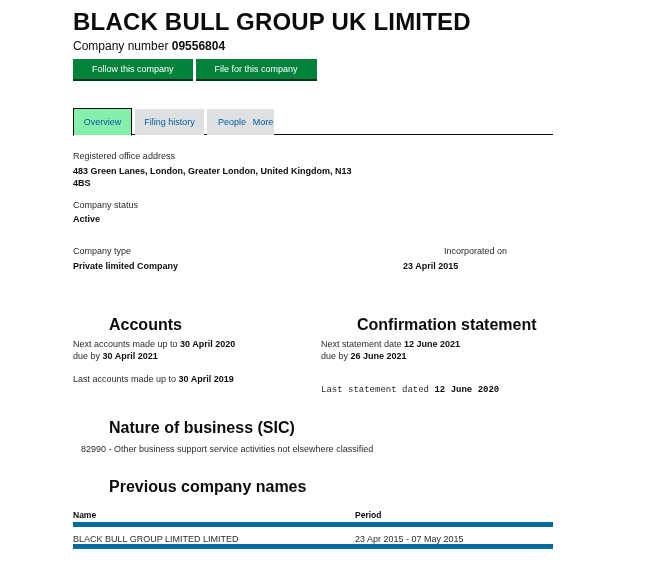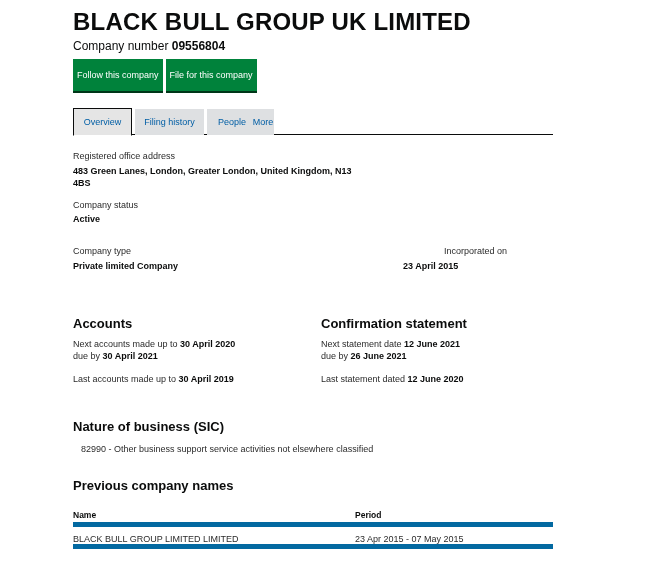--- a/index.html
+++ b/index.html
@@ -10,43 +10,43 @@
     position: absolute; left: 73px; top: 8px;
     font-size: 24px; font-weight: bold; letter-spacing: 0.2px; color: #0b0c0c;
   }
   .company-number {
     position: absolute; left: 73px; top: 39px; font-size: 12px; color: #0b0c0c;
   }
   .company-number .num { font-weight: bold; }
 
   .btn-row { position: absolute; left: 73px; top: 59px; display: flex; gap: 3px; }
   .btn {
-    background: #00823b; color: #ffffff; font-size: 9px; height: 32px;
-    padding: 0 4px; display: flex; align-items: center; border: none;
+    background: #00823b; color: #ffffff; font-size: 9px; height: 20px;
+    padding: 0 19px; display: flex; align-items: center; border: none;
     box-shadow: 0 2px 0 #003618; cursor: pointer;
     font-family: "Liberation Sans", sans-serif;
   }
 
   .tabs {
     position: absolute; left: 73px; top: 108px; width: 480px; height: 27px;
     border-bottom: 1px solid #0b0c0c;
   }
   .tab {
     position: absolute; top: 1px; height: 26px; font-size: 9px; color: #005ea5;
     background: #dee0e2; display: flex; align-items: center; justify-content: center;
     cursor: pointer;
   }
   .tab.active {
-    top: 0; height: 28px; background: #e5e5e5; color: #005ea5;
+    top: 0; height: 28px; background: #86efac; color: #005ea5;
     border: 1px solid #0b0c0c; border-bottom: 1px solid #ffffff;
   }
 
   .label { position: absolute; font-size: 9px; color: #2b2b2b; }
   .value { position: absolute; font-size: 9px; font-weight: bold; color: #0b0c0c; line-height: 12px; }
-  .heading { position: absolute; font-size: 13px; font-weight: bold; color: #0b0c0c; }
+  .heading { position: absolute; font-size: 16px; font-weight: bold; color: #0b0c0c; margin-left: 36px; }
   .text { position: absolute; font-size: 9px; color: #2b2b2b; line-height: 12px; }
   .text b { color: #0b0c0c; }
 
   .table { position: absolute; left: 73px; top: 505px; width: 480px; }
   .table .row { position: relative; height: 22px; border-bottom: 5px solid #0369a1; }
   .table .cell { position: absolute; top: 5px; font-size: 9px; color: #0b0c0c; }
   .table .head .cell { font-weight: bold; font-size: 8.5px; }
   .table .cell.c2 { left: 282px; }
   .table .cell.c1 { left: 0; }
   .table .body-row .cell { top: 7px; color: #2b2b2b; }
@@ -101,21 +101,21 @@
 
 <div class="heading" style="left:321px; top:316px;">Confirmation statement</div>
 <div class="text" style="left:321px; top:338px;">
   <span>Next statement date</span>
   <b>12 June 2021</b>
 </div>
 <div class="text" style="left:321px; top:350px;">
   <span>due by</span>
   <b>26 June 2021</b>
 </div>
-<div class="text" style="left:321px; top:373px;">
+<div class="text" style="left:321px; top:384px;font-family:Liberation Mono, monospace;">
   <span>Last statement dated</span>
   <b>12 June 2020</b>
 </div>
 
 <div class="heading" style="left:73px; top:419px;">Nature of business (SIC)</div>
 <div class="text" style="left:73px; top:443px;padding-left:8px;">82990 - Other business support service activities not elsewhere classified</div>
 
 <div class="heading" style="left:73px; top:478px;">Previous company names</div>
 
 <div class="table">

